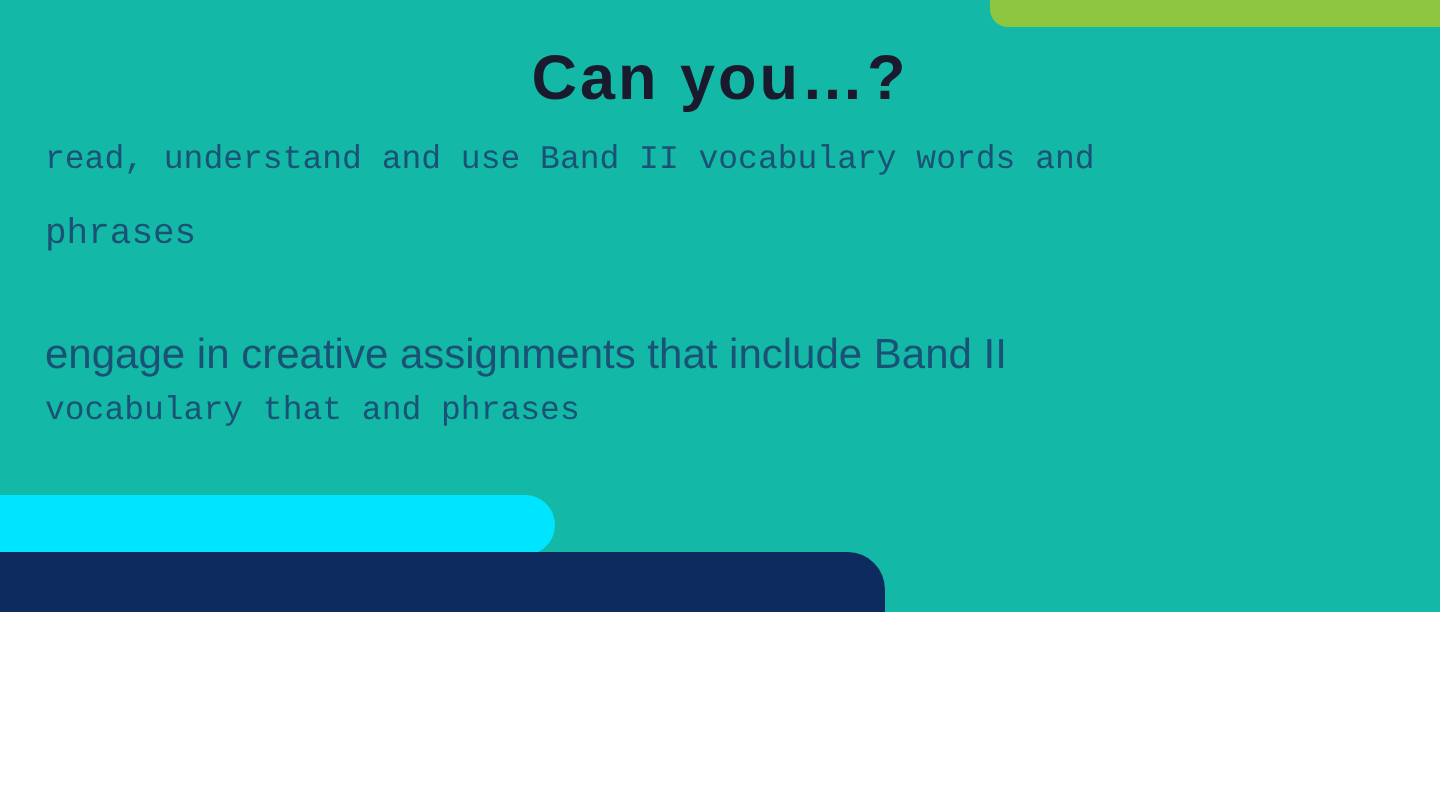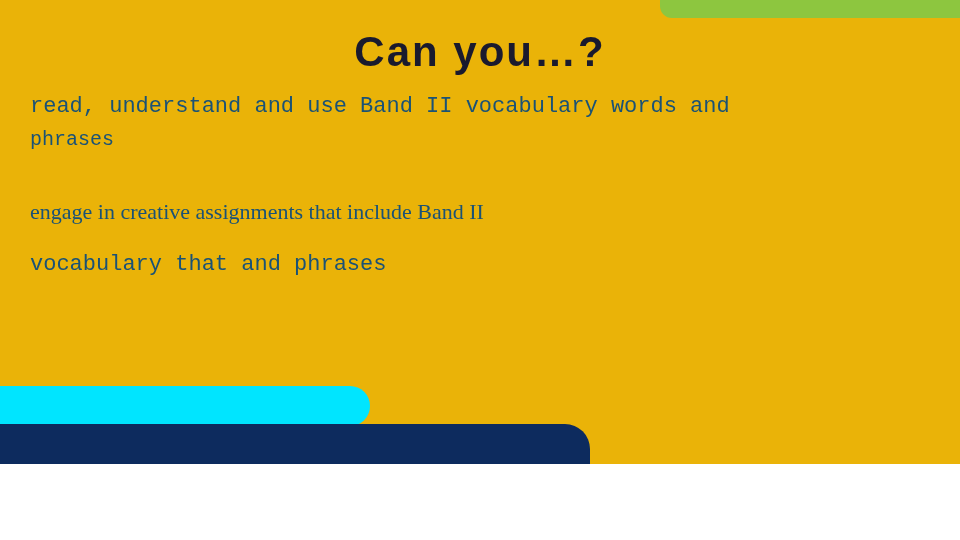--- a/index.html
+++ b/index.html
@@ -12,23 +12,23 @@
       width: 960px;
       height: 540px;
       background: #ffffff;
       font-family: 'Courier New', Courier, monospace;
       overflow: hidden;
       position: relative;
     }
 
     .page-container {
       width: 960px;
-      height: 464px;
+      height: 408px;
       position: relative;
-      background: #eab308;
+      background: #14b8a6;
     }
 
     
     .top-right-bar {
       position: absolute;
       top: 0;
       right: 0;
       width: 300px;
       height: 18px;
       background: #8dc63f;
@@ -56,37 +56,37 @@
       top: 90px;
       left: 30px;
       right: 30px;
     }
 
     .line1 {
       font-size: 22px;
       color: #1a5276;
       font-family: 'Courier New', Courier, monospace;
       line-height: 1.5;
-      margin-bottom: 2px;
+      margin-bottom: 16px;
     }
 
     .line2 {
-      font-size: 20px;
+      font-size: 24px;
       color: #1a5276;
       font-family: 'Courier New', Courier, monospace;
       line-height: 1.5;
       margin-bottom: 40px;
     }
 
     .line3 {
-      font-size: 22px;
+      font-size: 28px;
       color: #1a5276;
-      font-family: Liberation Serif, serif;
+      font-family: Liberation Sans, sans-serif;
       line-height: 1.5;
-      margin-bottom: 20px;
+      margin-bottom: 0;
     }
 
     .line4 {
       font-size: 22px;
       color: #1a5276;
       font-family: 'Courier New', Courier, monospace;
       line-height: 1.5;
     }
 
     

